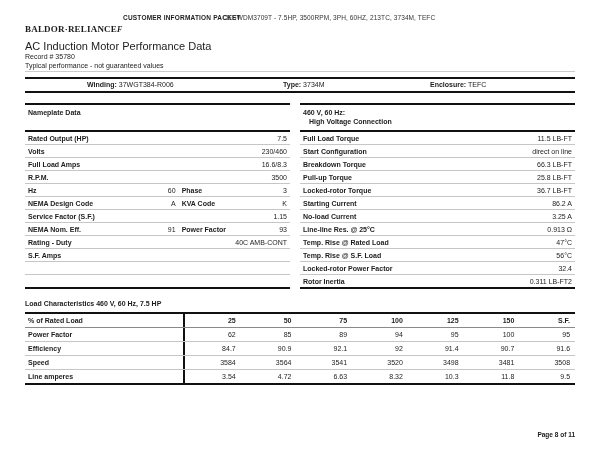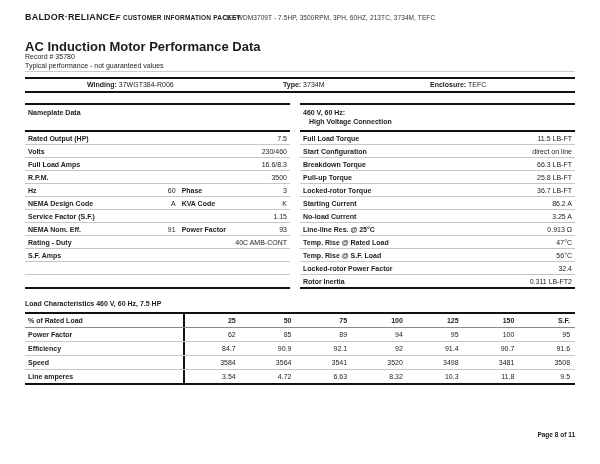--- a/index.html
+++ b/index.html
@@ -1,28 +1,28 @@
 <!DOCTYPE html>
 <html><head>
 <meta charset="utf-8">
 <style>
   html,body { margin:0; padding:0; background:#ffffff; }
   body { width:600px; height:464px; font-family:"Liberation Sans", sans-serif; color:#1c1c1c; position:relative; overflow:hidden; }
   .abs { position:absolute; }
 
   
   .hdr { top:12px; left:25px; width:550px; height:12px; }
-  .logo { position:absolute; left:0; top:0; font-family:Liberation Sans, sans-serif; font-weight:bold; font-size:9px; letter-spacing:0.2px; white-space:nowrap; }
+  .logo { position:absolute; left:0; top:12px; font-family:Liberation Serif, serif; font-weight:bold; font-size:9px; letter-spacing:0.2px; white-space:nowrap; }
   .logo-mark { font-style:italic; font-size:8px; }
   .packet-title { position:absolute; left:98px; top:2px; font-weight:bold; font-size:6.5px; letter-spacing:0.2px; white-space:nowrap; }
   .product-code { position:absolute; left:198px; top:2px; font-size:6.5px; color:#333; letter-spacing:0.1px; white-space:nowrap; }
 
   
   .title-block { top:42px; left:25px; font-size:7px; line-height:9.5px; }
-  .doc-title { font-weight:bold; font-size:13px;text-align:center; }
+  .doc-title { font-weight:normal; font-size:11px;text-align:center; }
 
   .thin-rule { top:71px; left:25px; width:550px; height:1px; background:#cccccc; }
 
   
   .winding-bar { top:77px; left:25px; width:550px; height:12px; border-top:2px solid #111; border-bottom:2px solid #111; font-size:7px; }
   .winding-bar .grp { position:absolute; top:2px; white-space:nowrap; }
   .winding-bar .g1 { left:62px; } .winding-bar .g2 { left:258px; } .winding-bar .g3 { left:405px; }
   .lblb { font-weight:bold; }
 
   

